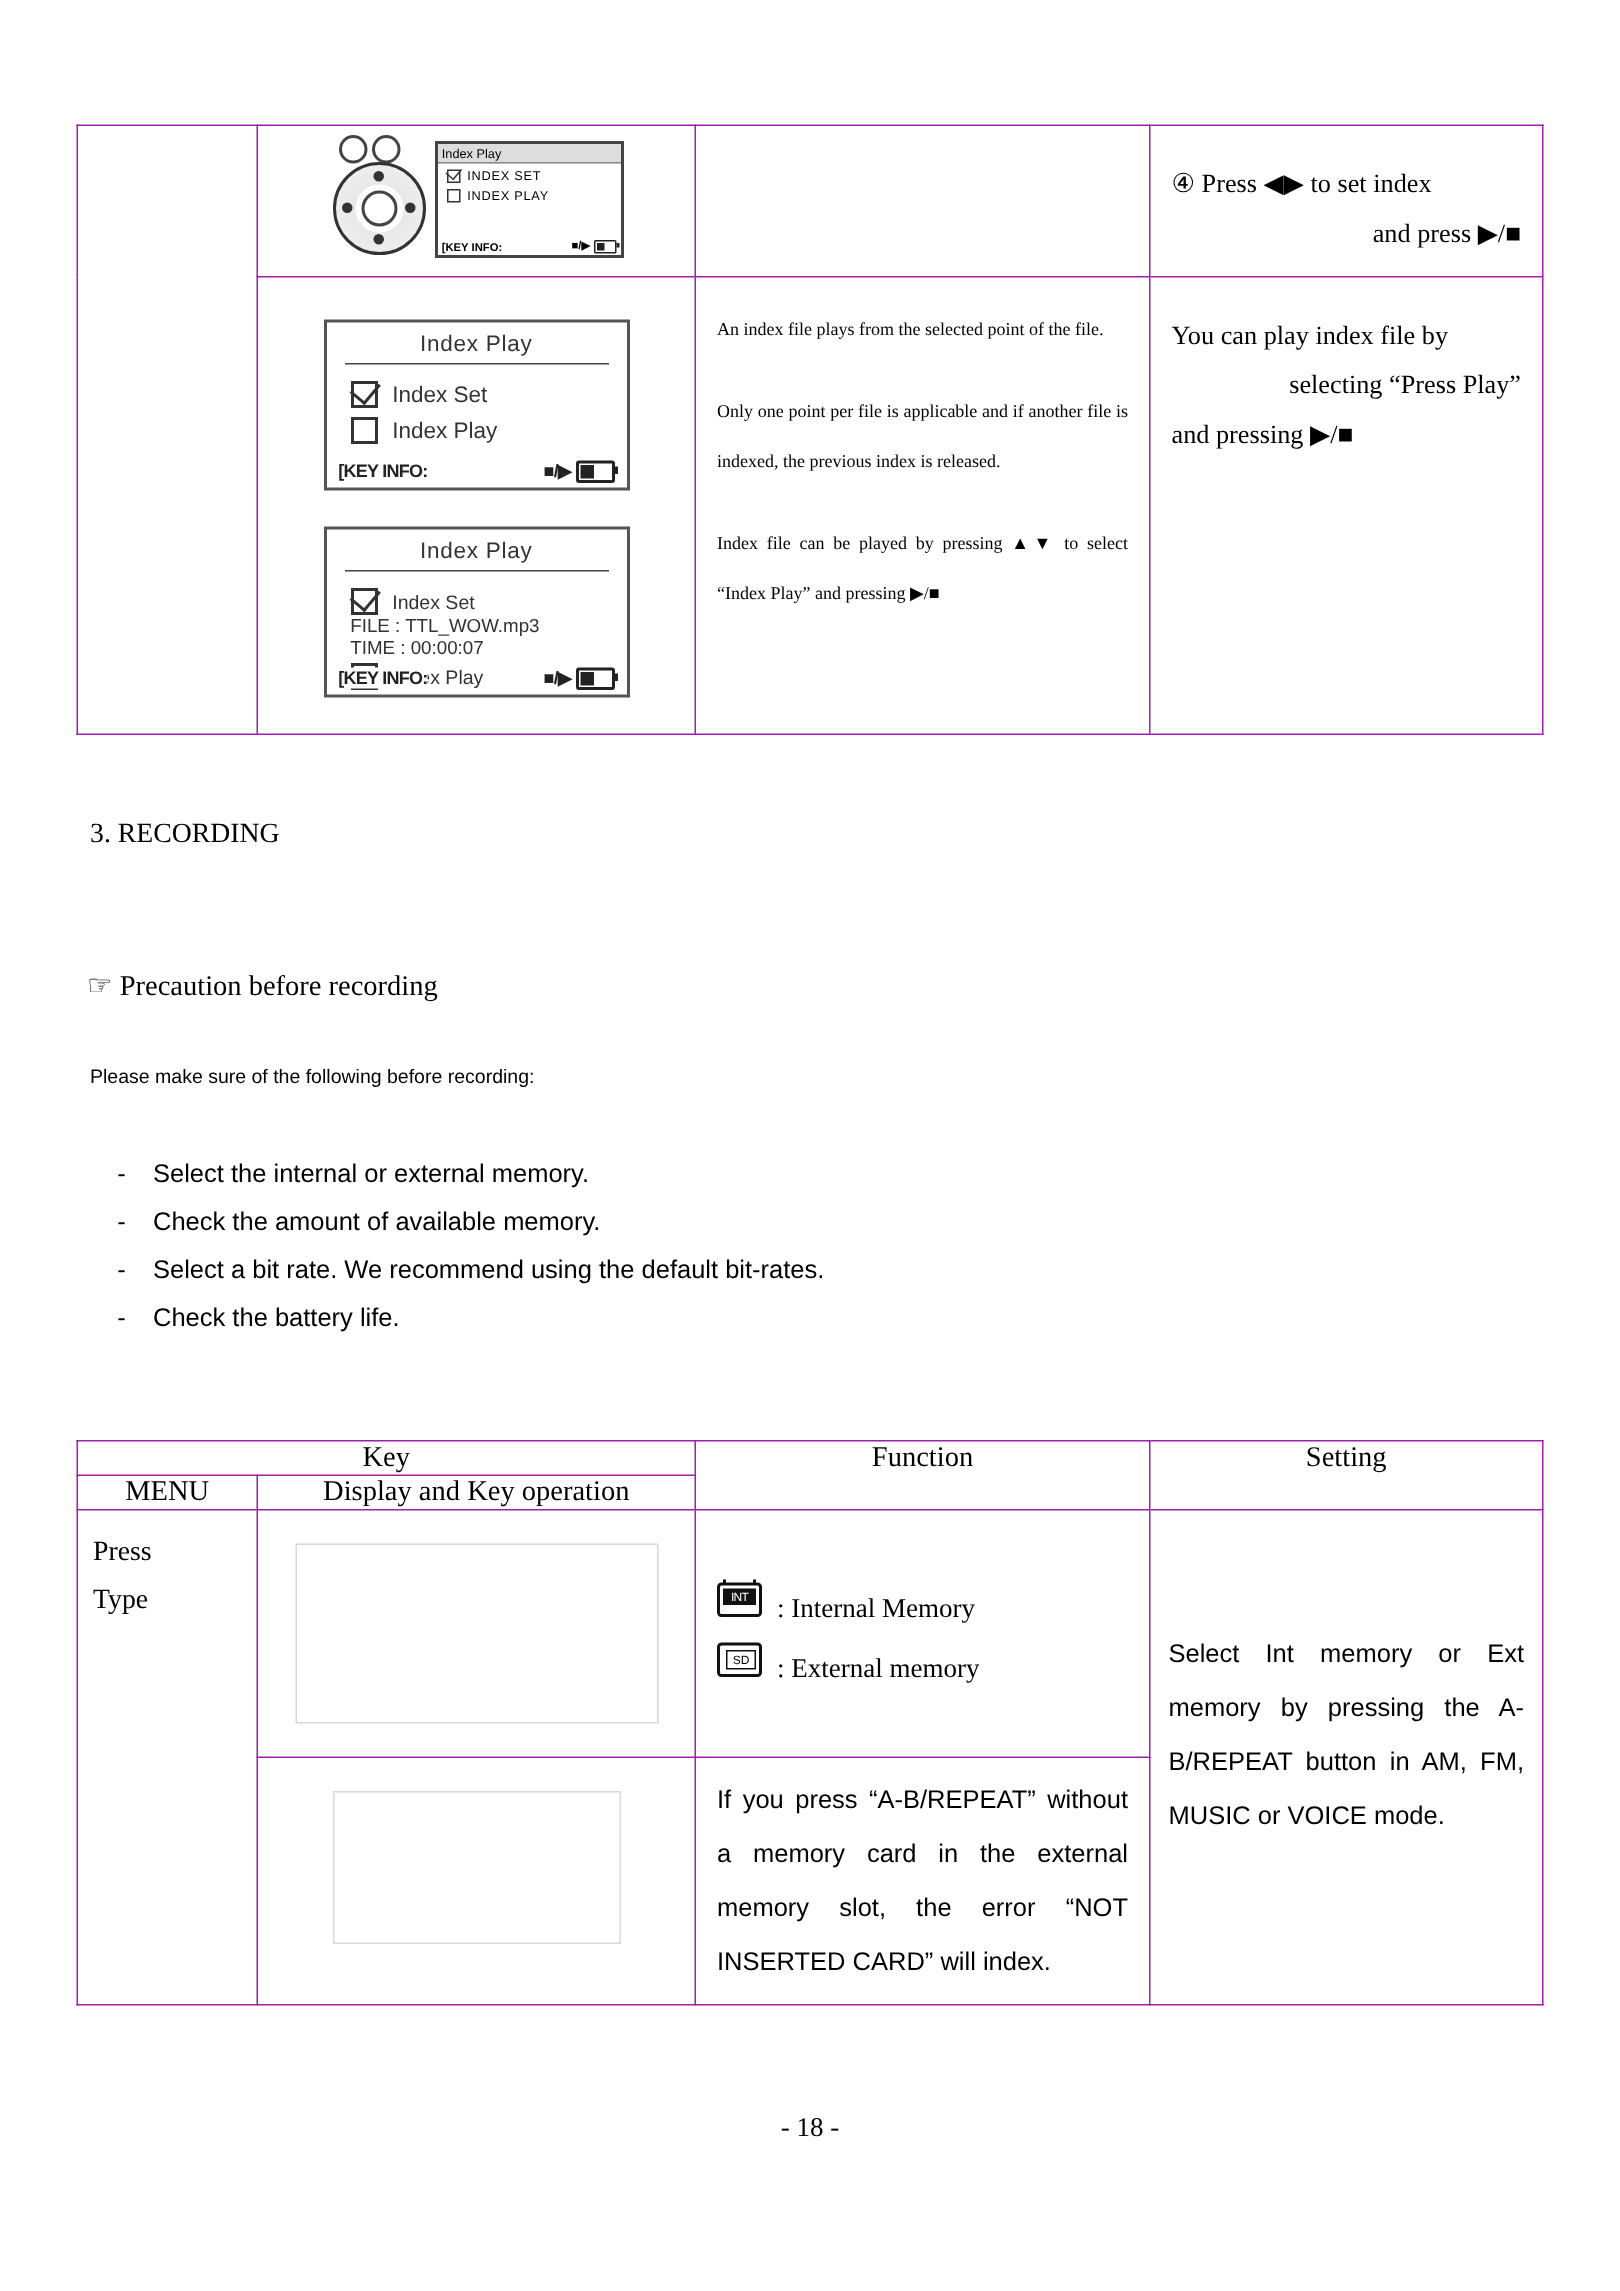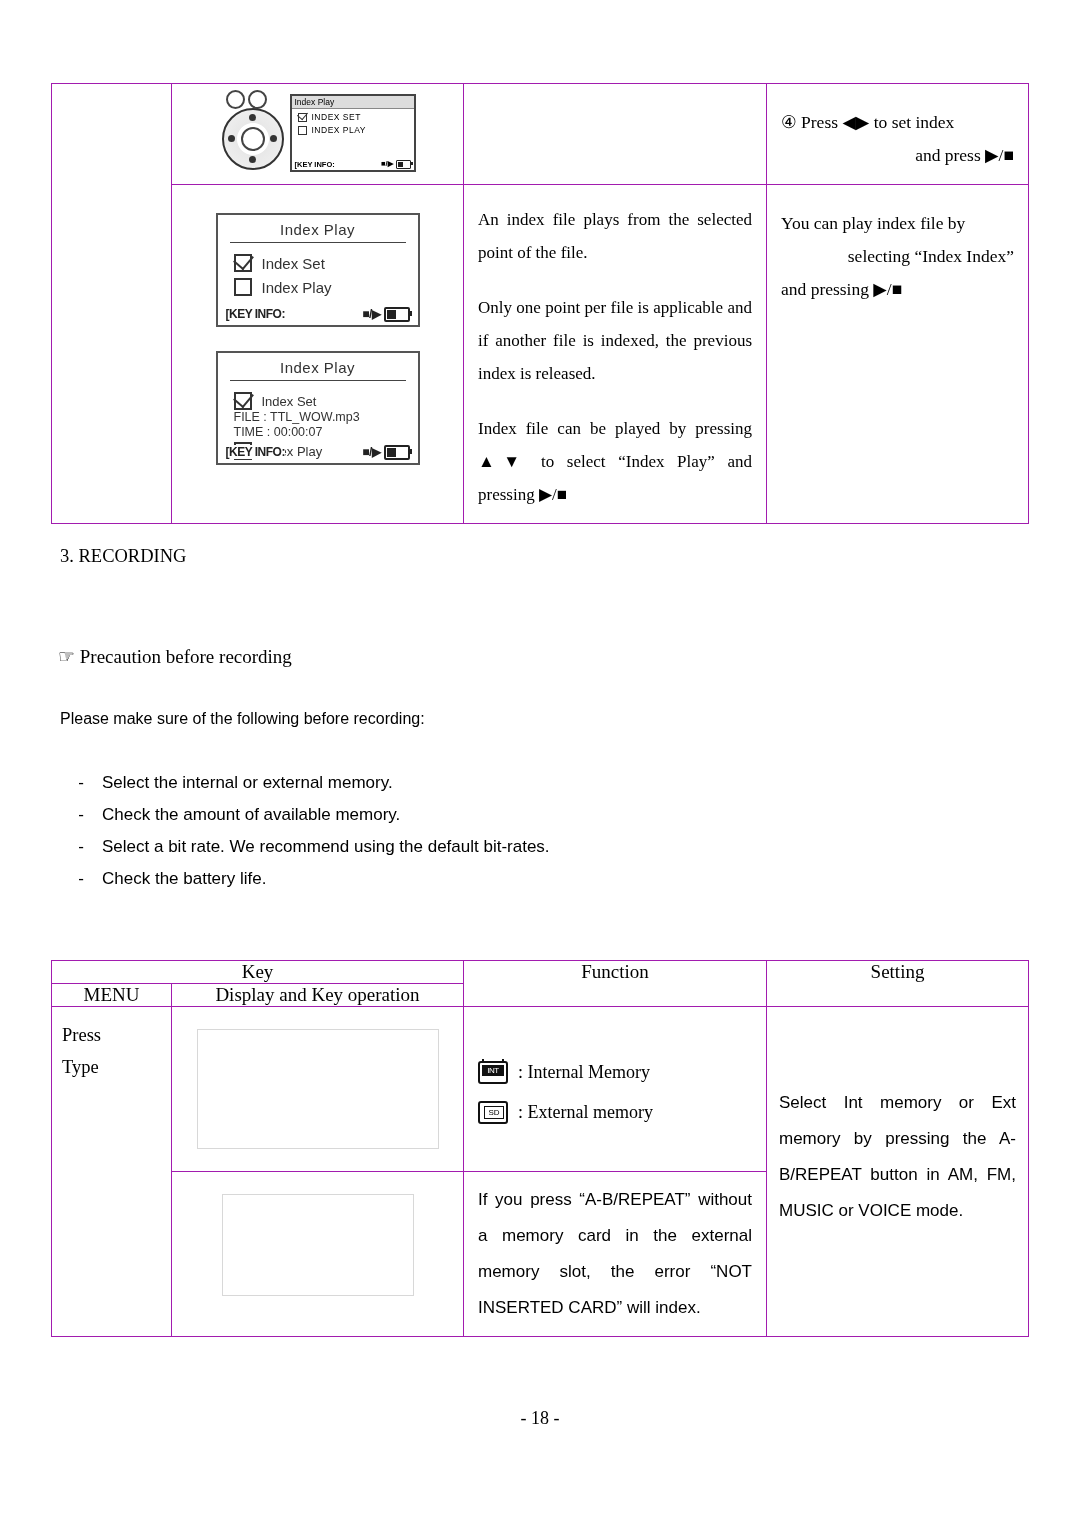--- a/index.html
+++ b/index.html
@@ -41,21 +41,21 @@
   }
   .col-menu   { width: 120px; }
   .col-disp   { width: 292px; }
   .col-func   { width: 303px; }
   .col-set    { width: 262px; }
 
   .cell-pad { padding: 12px 14px; }
 
   .func-text {
     font-family: "Liberation Serif", serif;
-    font-size: 17px;
+    font-size: 12px;
     line-height: 33px;
     text-align: justify;
     text-justify: inter-word;
   }
   .func-text p { margin: 0 0 22px 0; }
   .func-text p:last-child { margin-bottom: 0; }
 
   .set-text {
     font-family: "Liberation Serif", serif;
     font-size: 17.5px;
@@ -223,21 +223,21 @@
   .mini-batt i{position:absolute;left:1px;top:1px;bottom:1px;width:5px;background:#222;}
 
   
   .section-title {
     position: absolute;
     font-family: "Liberation Serif", serif;
     font-size: 18.5px;
   }
   .body-sans {
     font-family: "Liberation Sans", sans-serif;
-    font-size: 16px;
+    font-size: 13px;
   }
   .bullet-list {
     position: absolute;
     left: 60px;
     top: 773px;
     width: 900px;
   }
   .bullet-row {
     display: flex;
     font-family: "Liberation Sans", sans-serif;
@@ -282,21 +282,21 @@
     line-height: 36px;
     text-align: justify;
     padding: 10px 12px;
   }
   .serif-func {
     font-family: "Liberation Serif", serif;
     font-size: 18px;
     line-height: 34px;
     padding: 18px 14px;
   }
-  .icon-line { display: flex; align-items: center; margin-bottom: 6px; }
+  .icon-line { display: flex; margin-bottom: 6px; }
   .icon-int, .icon-ext {
     display:inline-block;
     width: 26px; height: 19px;
     border: 2px solid #111;
     border-radius: 3px;
     position: relative;
     margin-right: 10px;
     background: #fff;
     flex: none;
   }
@@ -444,21 +444,21 @@
       <td>
         <div class="cell-pad func-text" style="padding-top:18px;">
           <p>An index file plays from the selected point of the file.</p>
           <p>Only one point per file is applicable and if another file is indexed, the previous index is released.</p>
           <p>Index file can be played by pressing ▲▼ to select “Index Play” and pressing ▶/■</p>
         </div>
       </td>
       <td>
         <div class="cell-pad set-text" style="padding-top:22px;">
           <p>You can play index file by</p>
-          <p class="indent-r">selecting “Index Index”</p>
+          <p class="indent-r">selecting “Press Play”</p>
           <p>and pressing ▶/■</p>
         </div>
       </td>
     </tr>
   </tbody>
     </table>
 
   <div class="section-title" style="left:60px; top:546px;">3. RECORDING</div>
   <div class="section-title" style="left:58px; top:645px; font-size:19px;">☞ Precaution before recording</div>
   <div class="body-sans" style="position:absolute; left:60px; top:710px;">Please make sure of the following before recording:</div>

